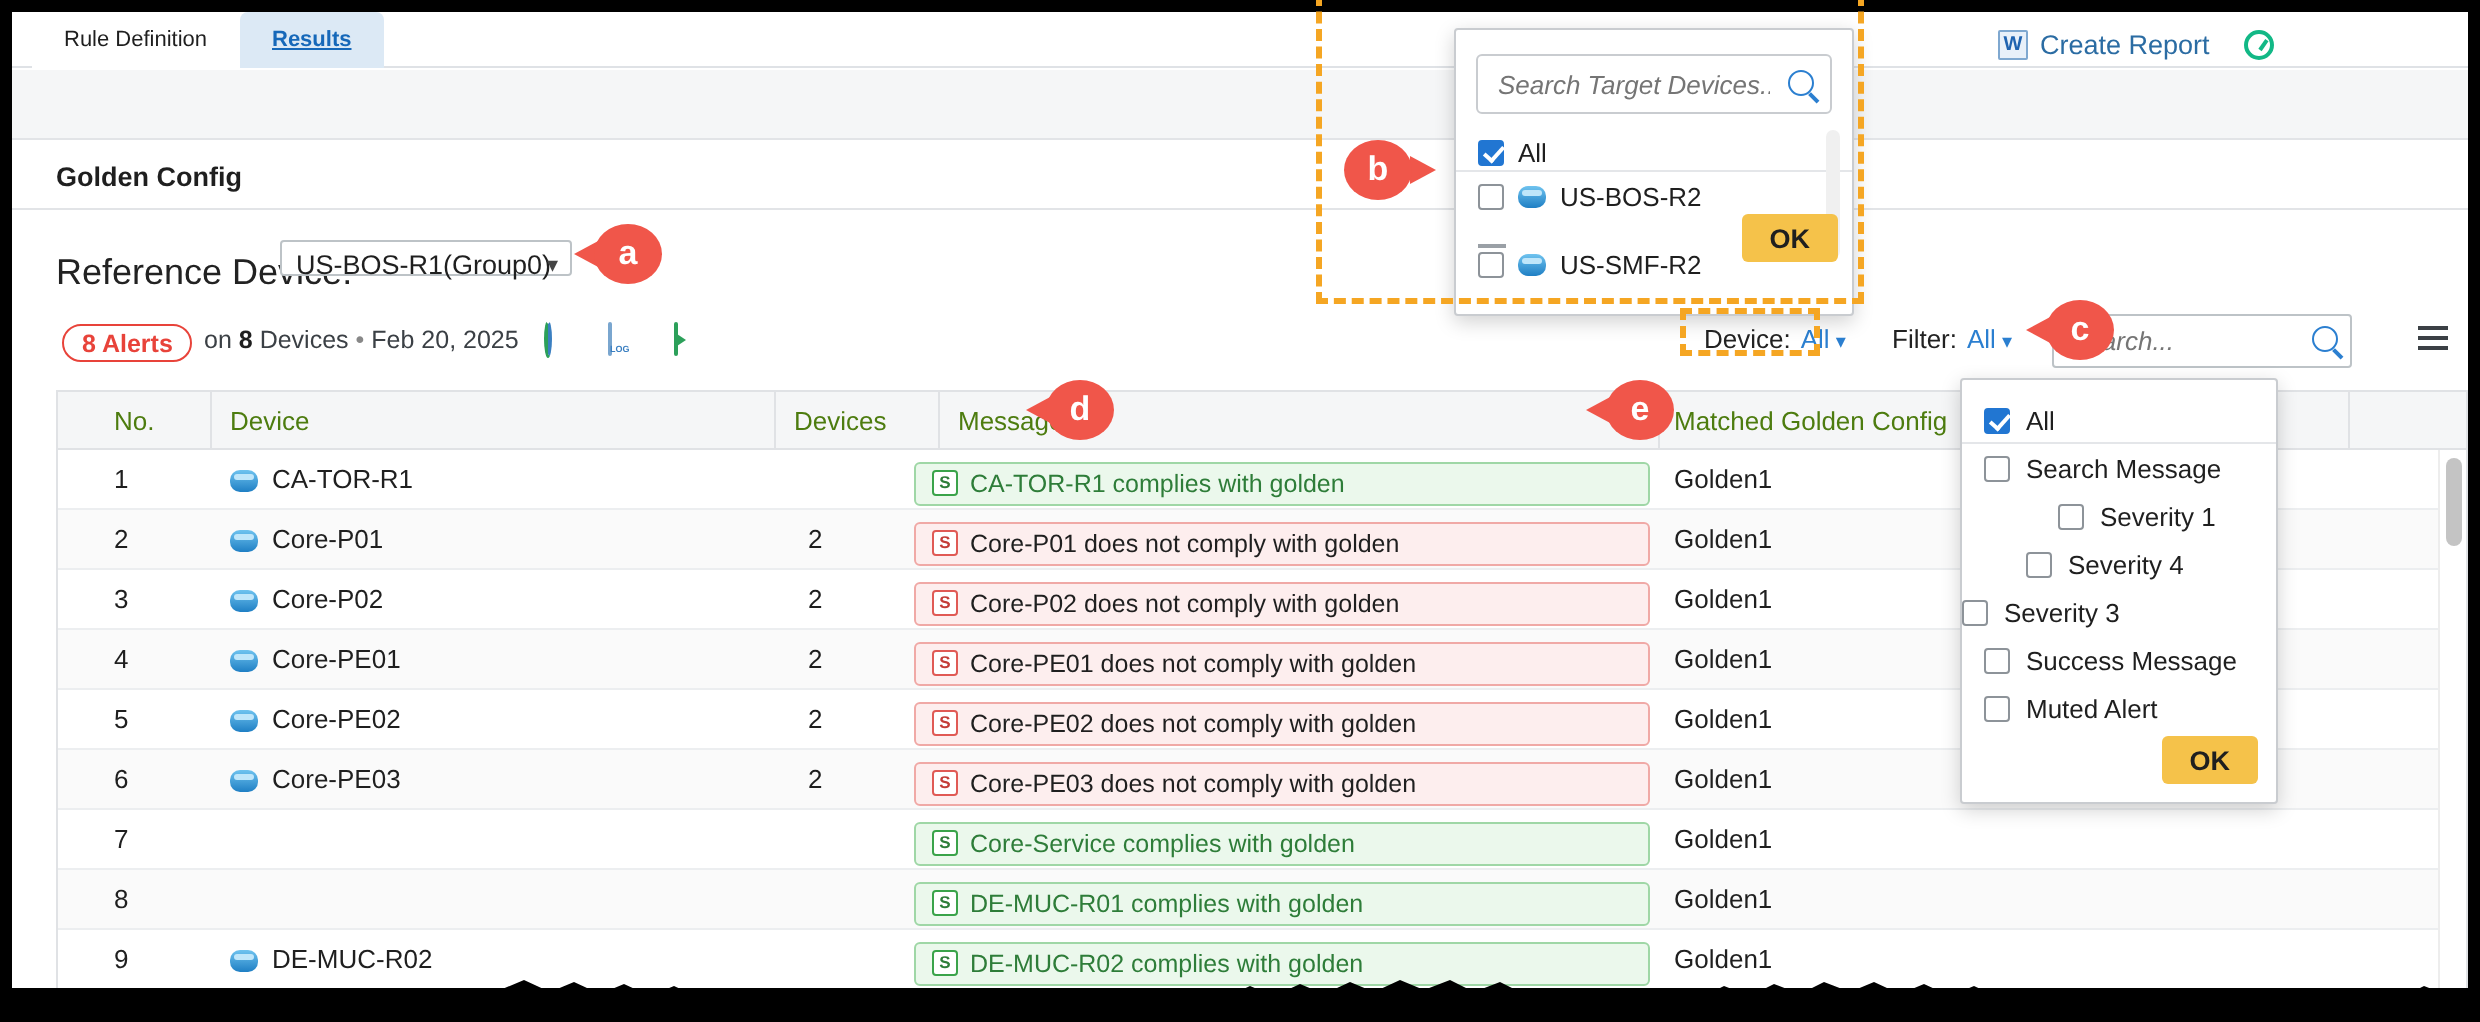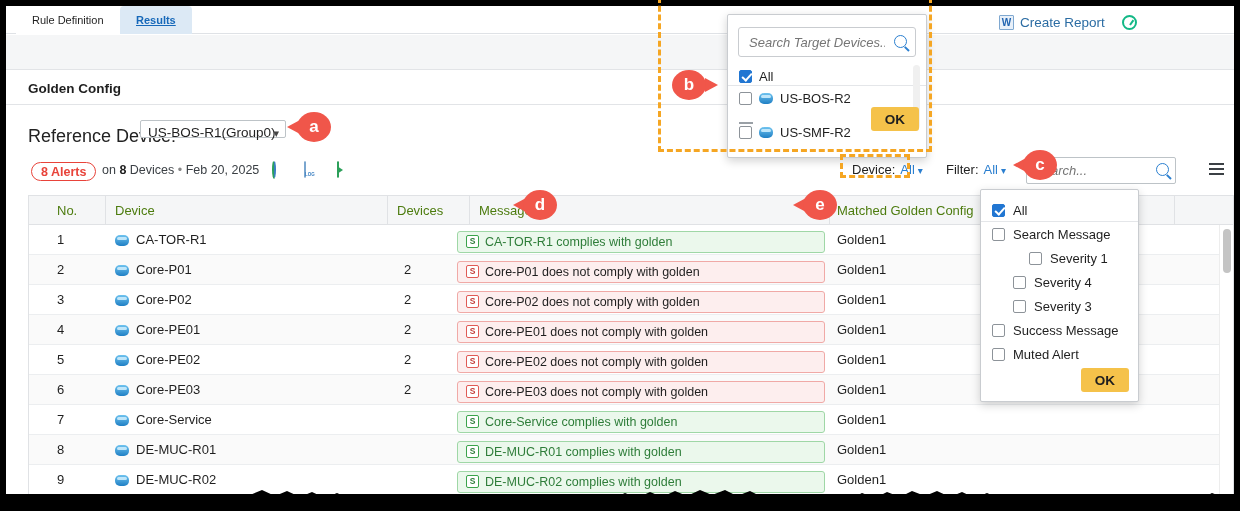--- a/index.html
+++ b/index.html
@@ -377,37 +377,29 @@
             </div>
             <div class="cell c-sev">2</div>
             <div class="cell c-msg"><span class="msgpill err">
                 <span class="sbox">S</span>
                 <span>Core-PE03 does not comply with golden</span>
               </span></div>
             <div class="cell c-gld">Golden1</div>
           </div>
           <div class="trow" style="top: 209px;">
             <div class="cell c-no">7</div>
-            <div class="cell c-dev">
-              <span class="dev-ic"></span>
-              <span>Core-Service</span>
-            </div>
             <div class="cell c-sev"></div>
             <div class="cell c-msg"><span class="msgpill ok">
                 <span class="sbox">S</span>
                 <span>Core-Service complies with golden</span>
               </span></div>
             <div class="cell c-gld">Golden1</div>
           </div>
           <div class="trow alt" style="top: 239px;">
             <div class="cell c-no">8</div>
-            <div class="cell c-dev">
-              <span class="dev-ic"></span>
-              <span>DE-MUC-R01</span>
-            </div>
             <div class="cell c-sev"></div>
             <div class="cell c-msg"><span class="msgpill ok">
                 <span class="sbox">S</span>
                 <span>DE-MUC-R01 complies with golden</span>
               </span></div>
             <div class="cell c-gld">Golden1</div>
           </div>
           <div class="trow" style="top: 269px;">
             <div class="cell c-no">9</div>
             <div class="cell c-dev">
@@ -465,21 +457,21 @@
             <span>Search Message</span>
           </div>
           <div class="frow" style="top: 56px; padding-left: 48px; text-align: center;">
             <span class="cb"></span>
             <span>Severity 1</span>
           </div>
           <div class="frow" style="top: 80px; padding-left: 32px;">
             <span class="cb"></span>
             <span>Severity 4</span>
           </div>
-          <div class="frow" style="top: 104px; padding-left: 32px;">
+          <div class="frow" style="top: 104px; ">
             <span class="cb"></span>
             <span>Severity 3</span>
           </div>
           <div class="frow" style="top: 128px; padding-left: 11px; align-items: center;">
             <span class="cb"></span>
             <span>Success Message</span>
           </div>
           <div class="frow" style="top: 152px; padding-left: 11px;">
             <span class="cb"></span>
             <span>Muted Alert</span>

